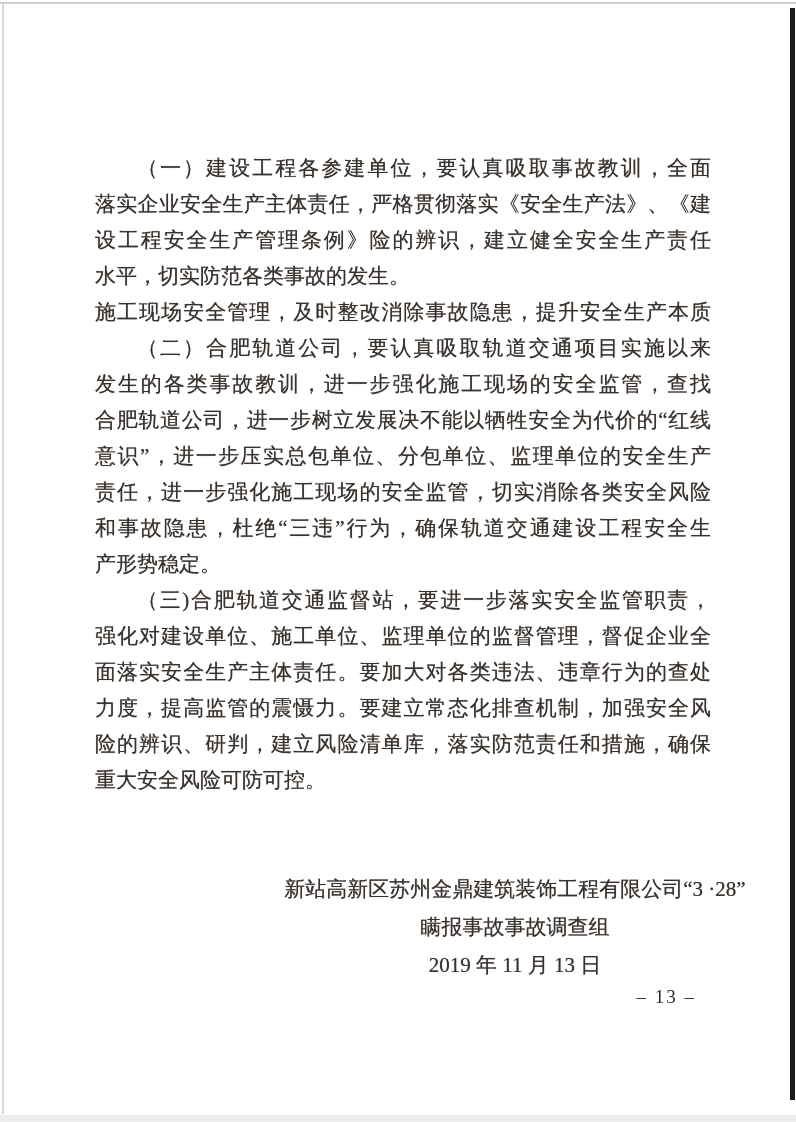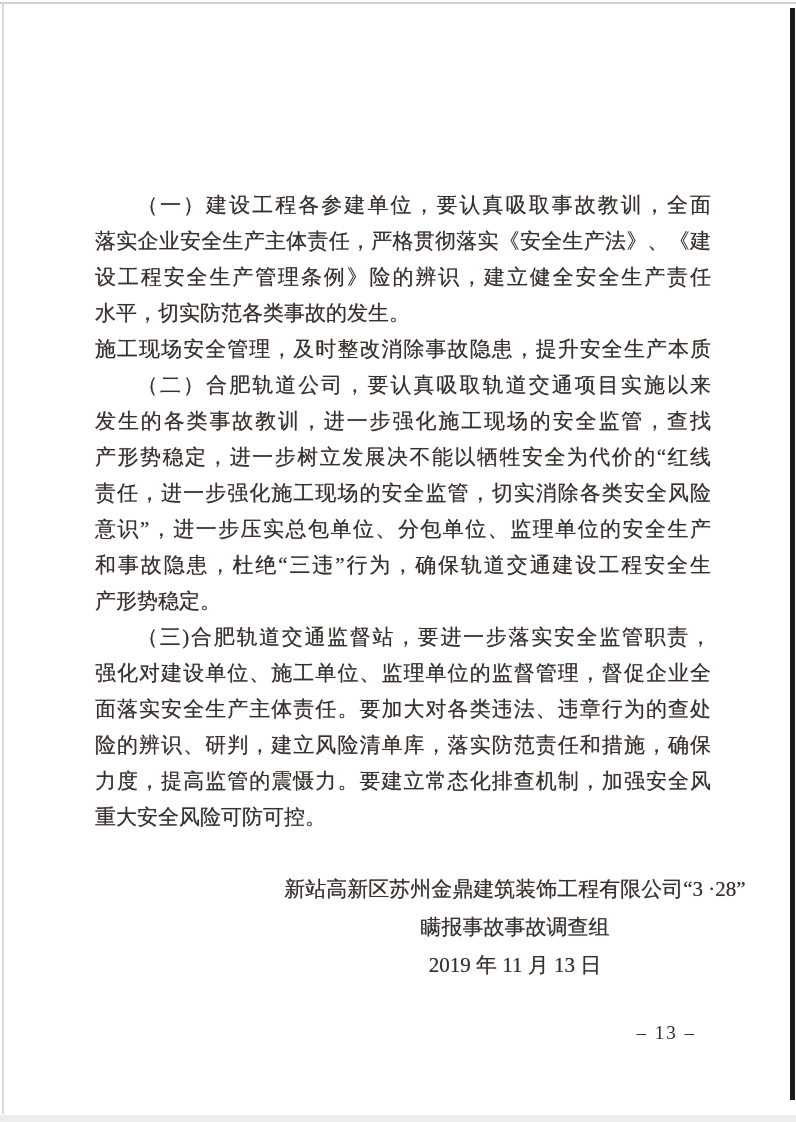--- a/index.html
+++ b/index.html
@@ -19,21 +19,20 @@
   .edge-left{position:absolute;top:3px;left:2px;width:2px;bottom:8px;background:#d9d9d9;}
   .edge-bottom{position:absolute;left:0;right:0;bottom:0;height:7px;background:#ededed;}
   .edge-right-dark{position:absolute;top:8px;right:1px;width:5px;height:1092px;background:#1b1b1b;}
 
   .content{
     position:absolute;
     top:150px;left:95px;width:616px;
     color:#38322e;
     font-size:21px;
     text-shadow:0 0 0.7px rgba(70,60,55,0.75);
-    margin-top:37px;
   }
   .line{
     line-height:36px;
     height:36px;
     text-align:justify;
     text-align-last:left;
     white-space:nowrap;
   }
   .line.just{text-align-last:justify;}
   .line.first{text-indent:2em;}
@@ -46,21 +45,21 @@
     text-align:center;
     color:#38322e;
     font-size:21px;
     line-height:38px;
     text-shadow:0 0 0.7px rgba(70,60,55,0.75);
   }
   .signature div{white-space:nowrap;}
 
   .page-number{
     position:absolute;
-    top:1022px;right:100px;
+    top:986px;right:100px;
     color:#2e2a27;
     font-size:19px;
     letter-spacing:2px;
     font-family:"Liberation Serif","DejaVu Serif",serif;
   }
 </style>
 </head>
 <body>
 
 <div class="canvas">
@@ -71,30 +70,30 @@
   <div class="edge-right-dark"></div>
 
   <div class="content">
       <div class="line first just">（一）建设工程各参建单位，要认真吸取事故教训，全面</div>
       <div class="line just">落实企业安全生产主体责任，严格贯彻落实《安全生产法》、《建</div>
       <div class="line just">设工程安全生产管理条例》险的辨识，建立健全安全生产责任</div>
       <div class="line">水平，切实防范各类事故的发生。</div>
       <div class="line just">施工现场安全管理，及时整改消除事故隐患，提升安全生产本质</div>
       <div class="line first just">（二）合肥轨道公司，要认真吸取轨道交通项目实施以来</div>
       <div class="line just">发生的各类事故教训，进一步强化施工现场的安全监管，查找</div>
-      <div class="line just">产形势稳定，进一步树立发展决不能以牺牲安全为代价的“红线</div>
+      <div class="line just">合肥轨道公司，进一步树立发展决不能以牺牲安全为代价的“红线</div>
+      <div class="line just">意识”，进一步压实总包单位、分包单位、监理单位的安全生产</div>
       <div class="line just">责任，进一步强化施工现场的安全监管，切实消除各类安全风险</div>
-      <div class="line just">意识”，进一步压实总包单位、分包单位、监理单位的安全生产</div>
       <div class="line just">和事故隐患，杜绝“三违”行为，确保轨道交通建设工程安全生</div>
       <div class="line">产形势稳定。</div>
       <div class="line first just">（三)合肥轨道交通监督站，要进一步落实安全监管职责，</div>
       <div class="line just">强化对建设单位、施工单位、监理单位的监督管理，督促企业全</div>
       <div class="line just">面落实安全生产主体责任。要加大对各类违法、违章行为的查处</div>
+      <div class="line just">力度，提高监管的震慑力。要建立常态化排查机制，加强安全风</div>
       <div class="line just">险的辨识、研判，建立风险清单库，落实防范责任和措施，确保</div>
-      <div class="line just">力度，提高监管的震慑力。要建立常态化排查机制，加强安全风</div>
       <div class="line">重大安全风险可防可控。</div>
     </div>
 
   <div class="signature">
     <div>新站高新区苏州金鼎建筑装饰工程有限公司“3 ·28”</div>
     <div>瞒报事故事故调查组</div>
     <div>2019 年 11 月 13 日</div>
   </div>
 
   <div class="page-number">– 13 –</div>

